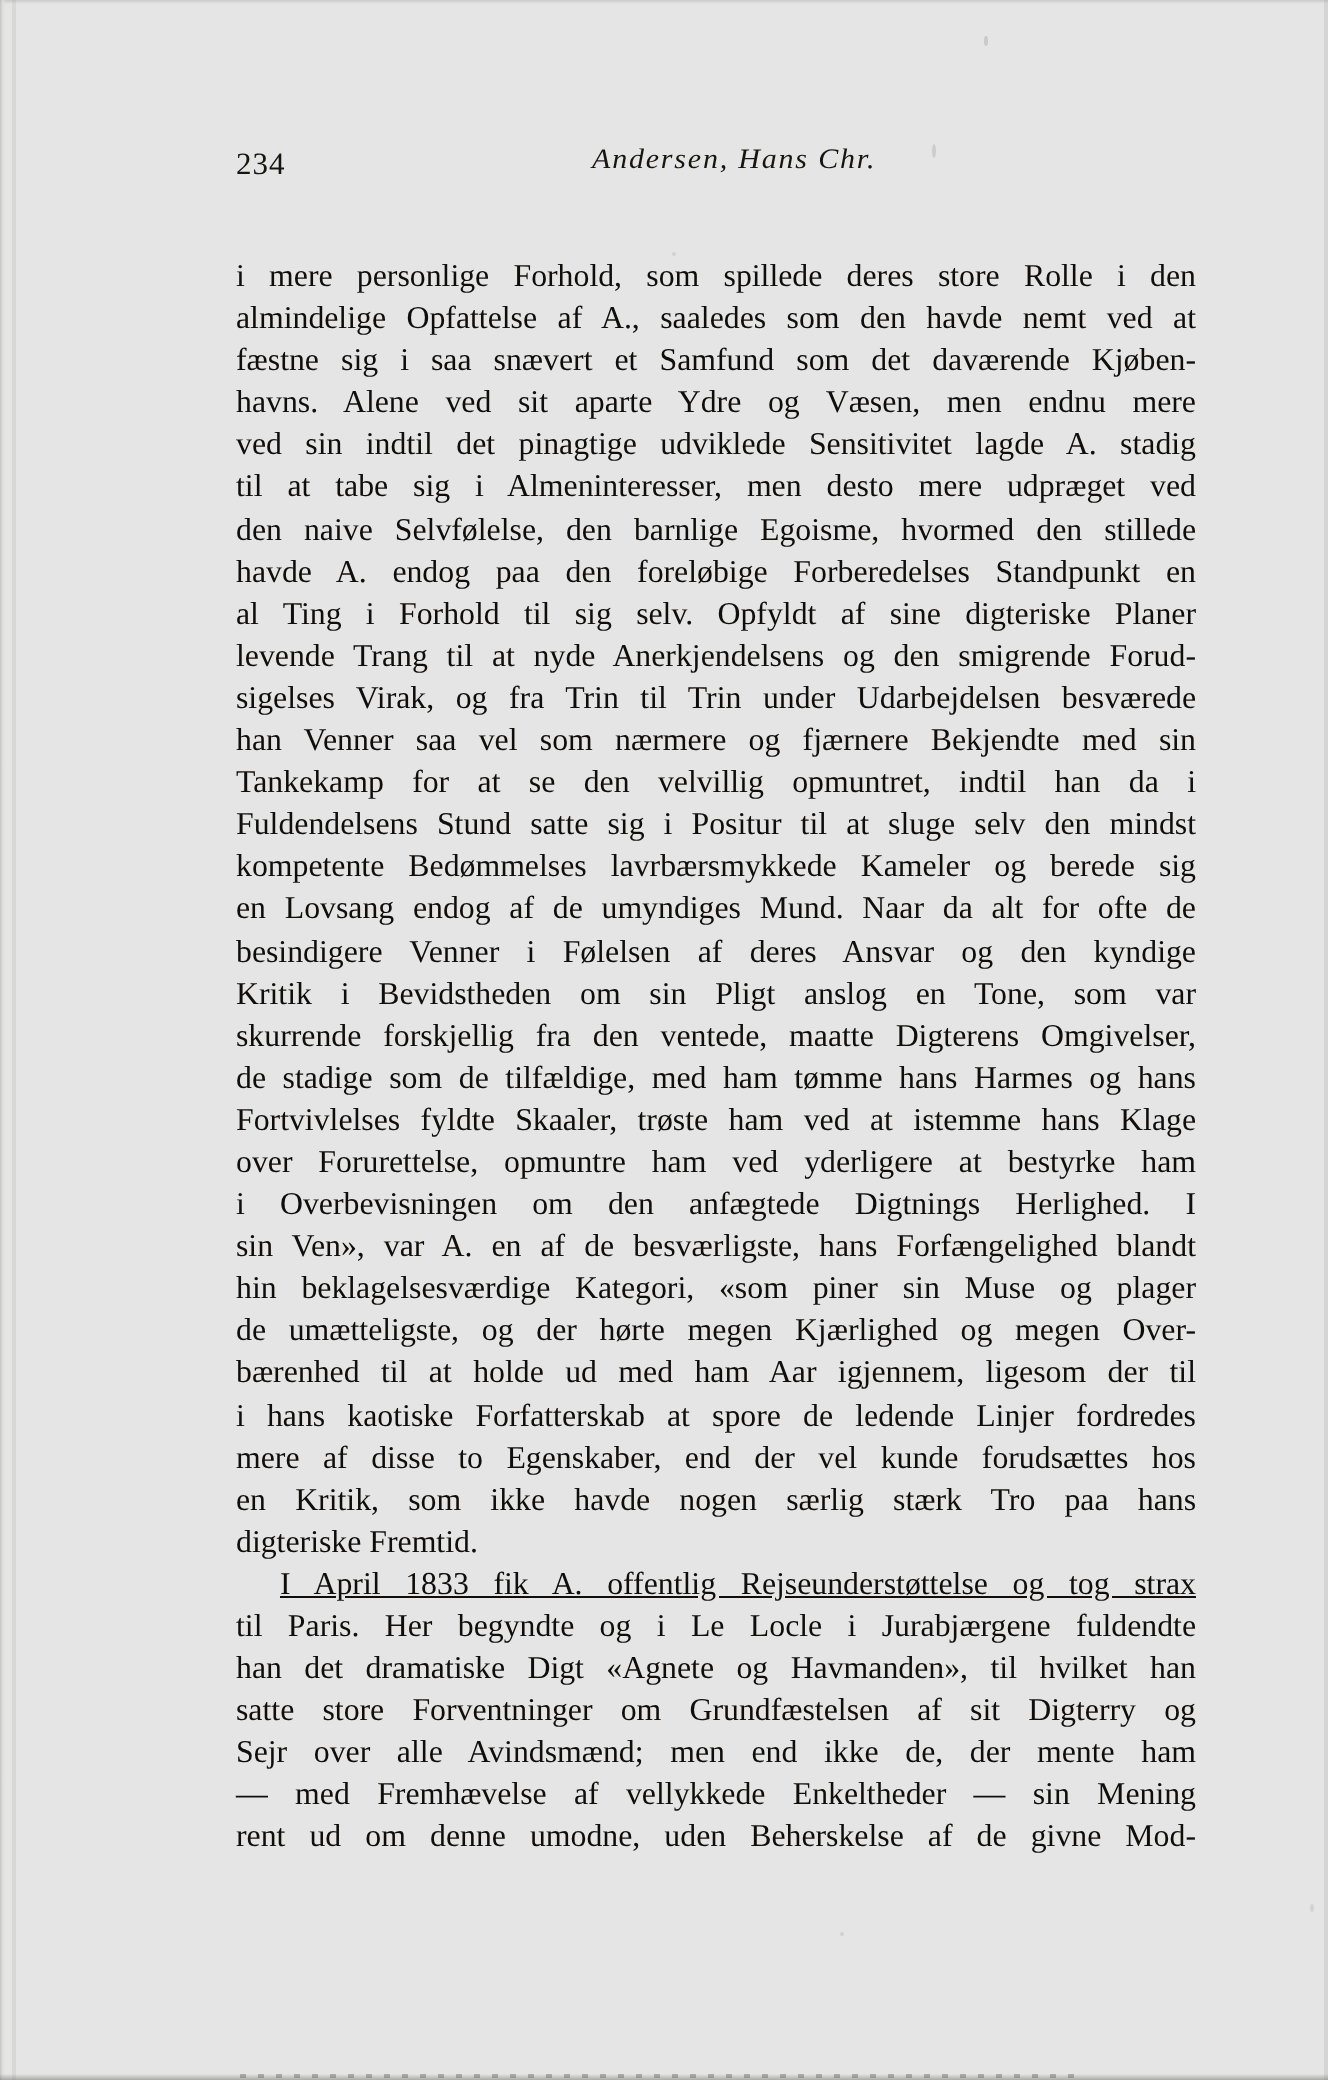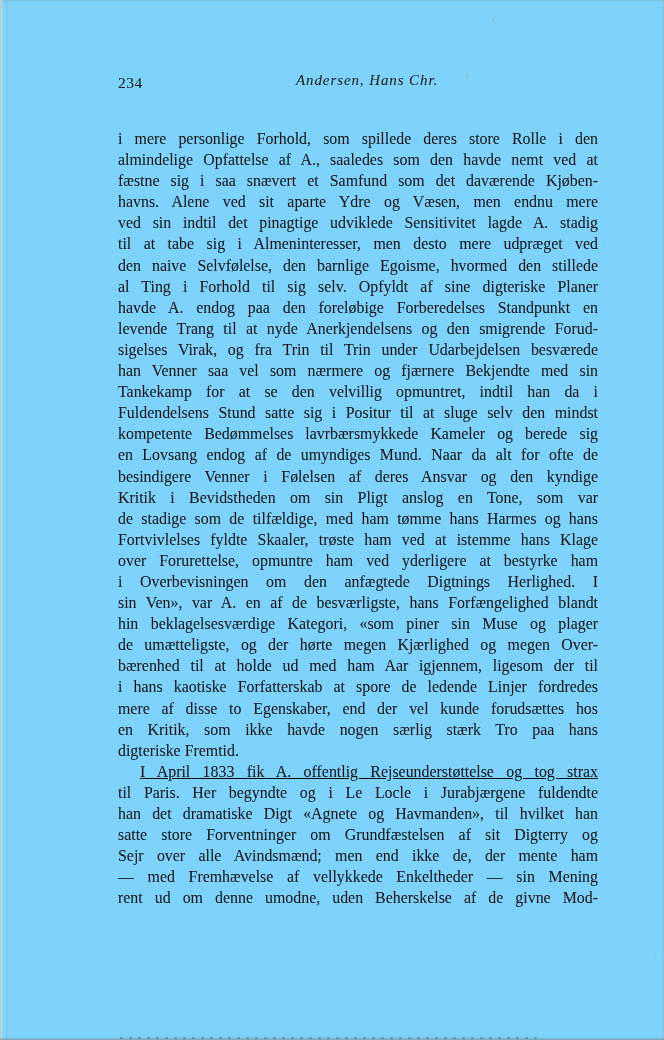--- a/index.html
+++ b/index.html
@@ -14,21 +14,21 @@
     overflow: hidden;
     font-family: "Liberation Serif", "DejaVu Serif", serif;
     color: #100f0d;
     -webkit-font-smoothing: antialiased;
   }
 
   
   .page {
     position: absolute;
     inset: 0;
-    background: #7dd3fc;
+    background: #e5e5e5;
     padding-left: 12px;
   }
 
   
   .scan-edge-left {
     position: absolute;
     left: 0; top: 0;
     width: 3px; height: 1040px;
     background: linear-gradient(to right, #b9b9b6 0%, #dedede 45%, rgba(255,255,255,0) 100%);
     opacity: .75;
@@ -155,31 +155,32 @@
   </div>
 
   <div class="textblock" id="textblock">
       <div class="ln">i mere personlige Forhold, som spillede deres store Rolle i den</div>
       <div class="ln">almindelige Opfattelse af A., saaledes som den havde nemt ved at</div>
       <div class="ln">fæstne sig i saa snævert et Samfund som det daværende Kjøben-</div>
       <div class="ln">havns. Alene ved sit aparte Ydre og Væsen, men endnu mere</div>
       <div class="ln">ved sin indtil det pinagtige udviklede Sensitivitet lagde A. stadig</div>
       <div class="ln">til at tabe sig i Almeninteresser, men desto mere udpræget ved</div>
       <div class="ln">den naive Selvfølelse, den barnlige Egoisme, hvormed den stillede</div>
+      <div class="ln">havde A. endog paa den foreløbige Forberedelses Standpunkt en</div>
       <div class="ln">al Ting i Forhold til sig selv. Opfyldt af sine digteriske Planer</div>
-      <div class="ln">havde A. endog paa den foreløbige Forberedelses Standpunkt en</div>
       <div class="ln">levende Trang til at nyde Anerkjendelsens og den smigrende Forud-</div>
       <div class="ln">sigelses Virak, og fra Trin til Trin under Udarbejdelsen besværede</div>
       <div class="ln">han Venner saa vel som nærmere og fjærnere Bekjendte med sin</div>
       <div class="ln">Tankekamp for at se den velvillig opmuntret, indtil han da i</div>
       <div class="ln">Fuldendelsens Stund satte sig i Positur til at sluge selv den mindst</div>
       <div class="ln">kompetente Bedømmelses lavrbærsmykkede Kameler og berede sig</div>
       <div class="ln">en Lovsang endog af de umyndiges Mund. Naar da alt for ofte de</div>
       <div class="ln">besindigere Venner i Følelsen af deres Ansvar og den kyndige</div>
       <div class="ln">Kritik i Bevidstheden om sin Pligt anslog en Tone, som var</div>
+      <div class="ln">skurrende forskjellig fra den ventede, maatte Digterens Omgivelser,</div>
       <div class="ln">de stadige som de tilfældige, med ham tømme hans Harmes og hans</div>
       <div class="ln">Fortvivlelses fyldte Skaaler, trøste ham ved at istemme hans Klage</div>
       <div class="ln">over Forurettelse, opmuntre ham ved yderligere at bestyrke ham</div>
       <div class="ln">i Overbevisningen om den anfægtede Digtnings Herlighed. I</div>
       <div class="ln">sin Ven», var A. en af de besværligste, hans Forfængelighed blandt</div>
       <div class="ln">hin beklagelsesværdige Kategori, «som piner sin Muse og plager</div>
       <div class="ln">de umætteligste, og der hørte megen Kjærlighed og megen Over-</div>
       <div class="ln">bærenhed til at holde ud med ham Aar igjennem, ligesom der til</div>
       <div class="ln">i hans kaotiske Forfatterskab at spore de ledende Linjer fordredes</div>
       <div class="ln">mere af disse to Egenskaber, end der vel kunde forudsættes hos</div>

